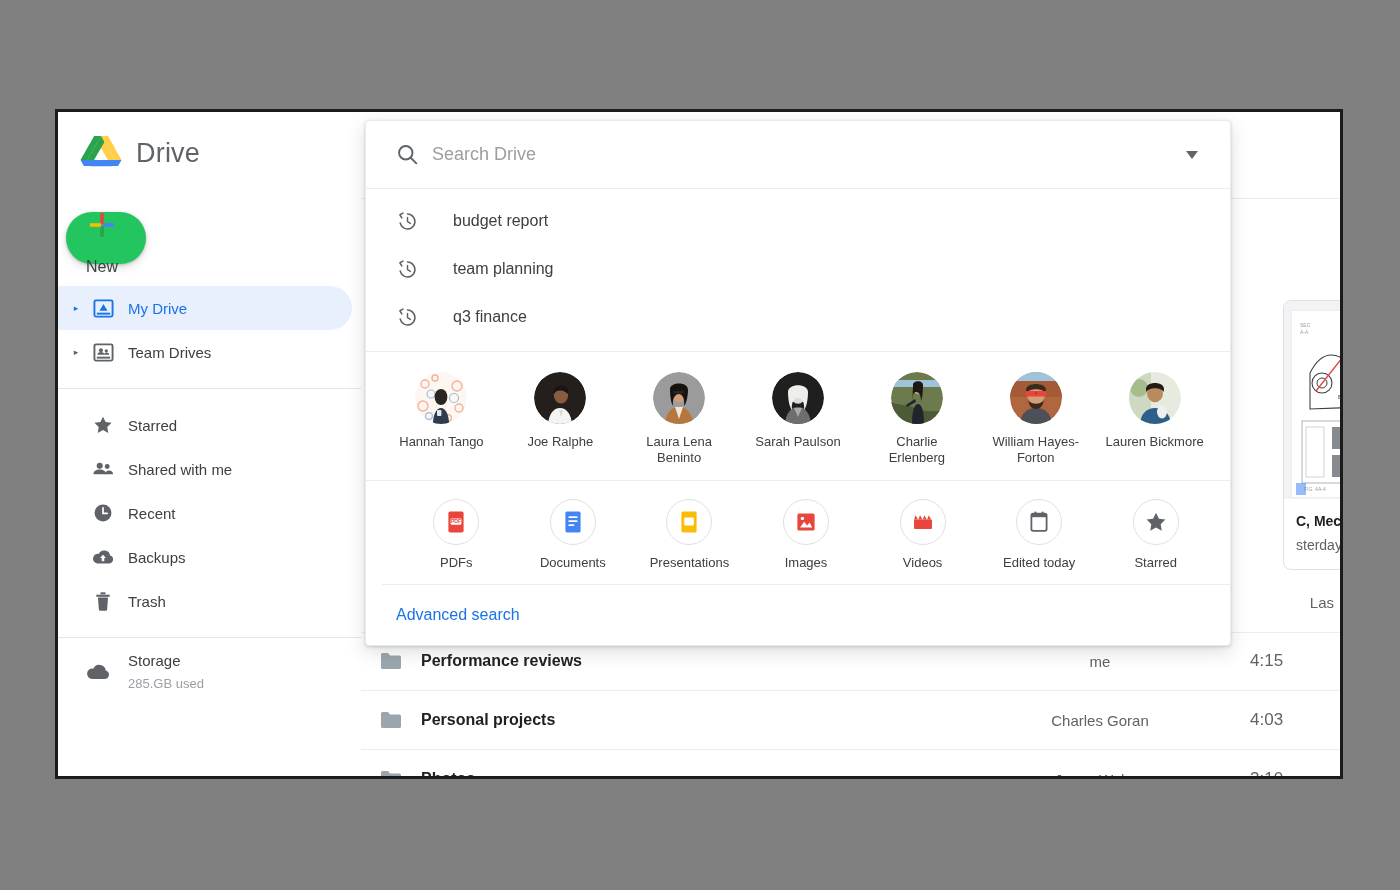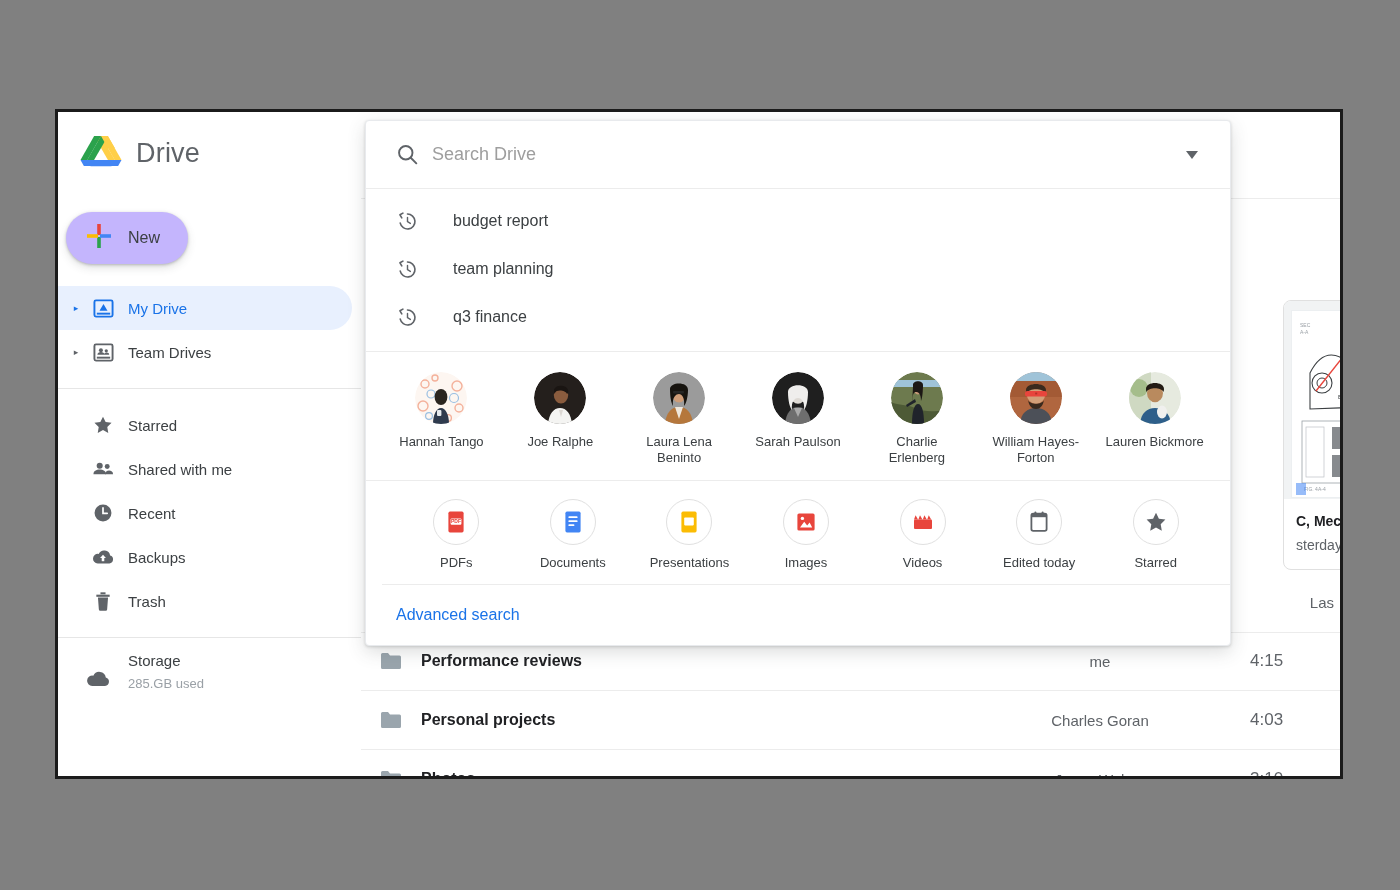--- a/index.html
+++ b/index.html
@@ -56,24 +56,25 @@
   }
 
   .new-button {
     margin: 40px 0 0 8px;
     display: inline-flex;
     align-items: center;
     gap: 16px;
     height: 52px;
     padding: 0 28px 0 20px;
     border-radius: 26px;
-    background: #c4b5fd;
+    background: #22c55e;
     box-shadow: 0 1px 3px rgba(60,64,67,.30), 0 4px 8px rgba(60,64,67,.15);
     cursor: pointer;
     box-sizing: border-box;
+    flex-direction: column;
   }
   .new-button-label {
     font-size: 16px;
     color: #3c4043;
     font-weight: 500;
   }
 
   .nav-section { margin-top: 22px; }
   .nav-divider {
     height: 1px;
@@ -118,21 +119,21 @@
     border-radius: 0 22px 22px 0;
     width: 286px;
   }
   .nav-item.active .nav-label { color: #1a73e8; }
   .nav-item.active .caret { color: #1a73e8; }
 
   .nav-item.flush .nav-icon { margin-left: 20px; }
 
   .storage-row {
     display: flex;
-    align-items: flex-end;
+    align-items: center;
     padding-left: 28px;
     margin-top: 6px;
     cursor: pointer;
   }
   .storage-icon { width: 34px; flex: none; color: #5f6368; padding-top: 4px;}
   .storage-text { margin-left: 8px; }
   .storage-title { font-size: 15px; color: #3c4043; font-weight: 500; }
   .storage-sub { font-size: 13px; color: #9aa0a6; margin-top: 6px; }
 
   

